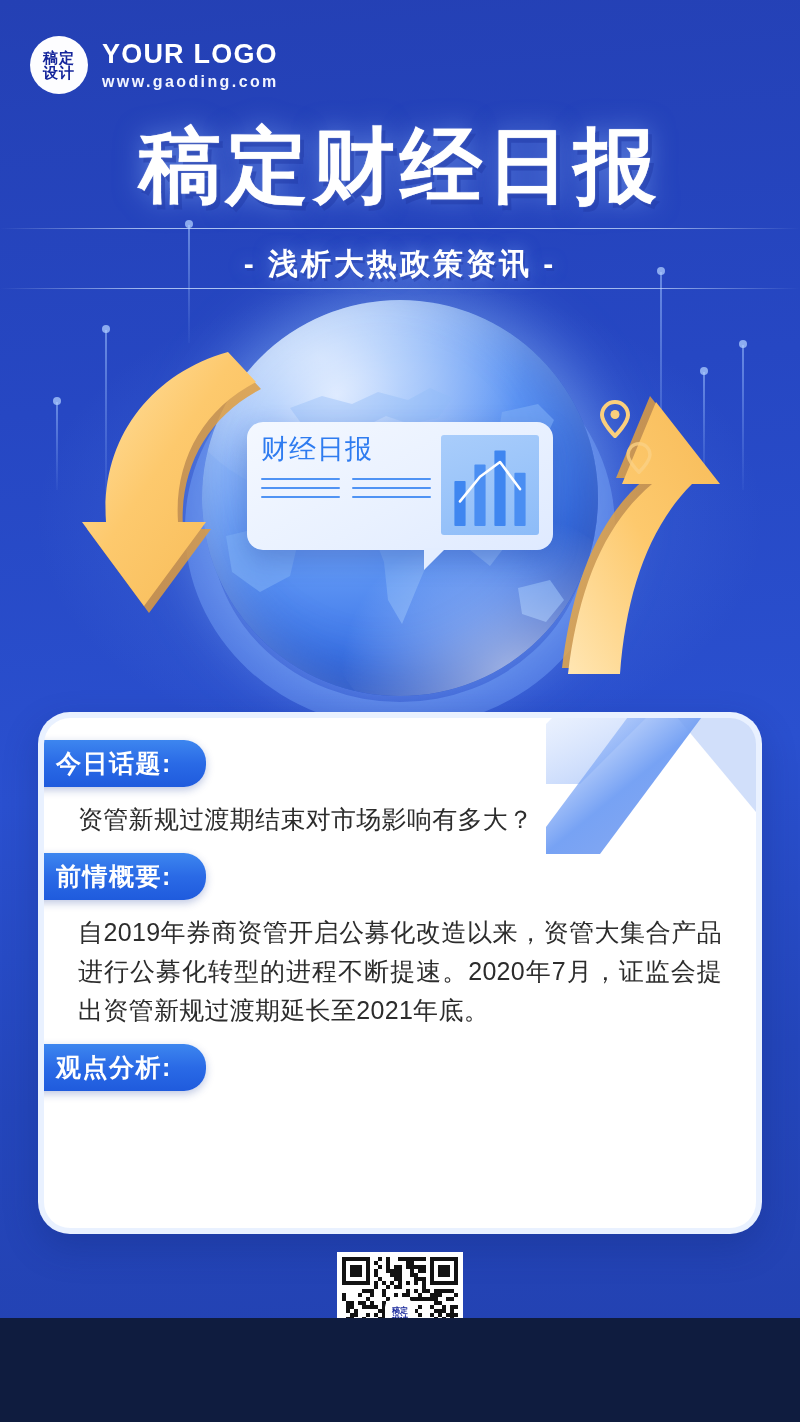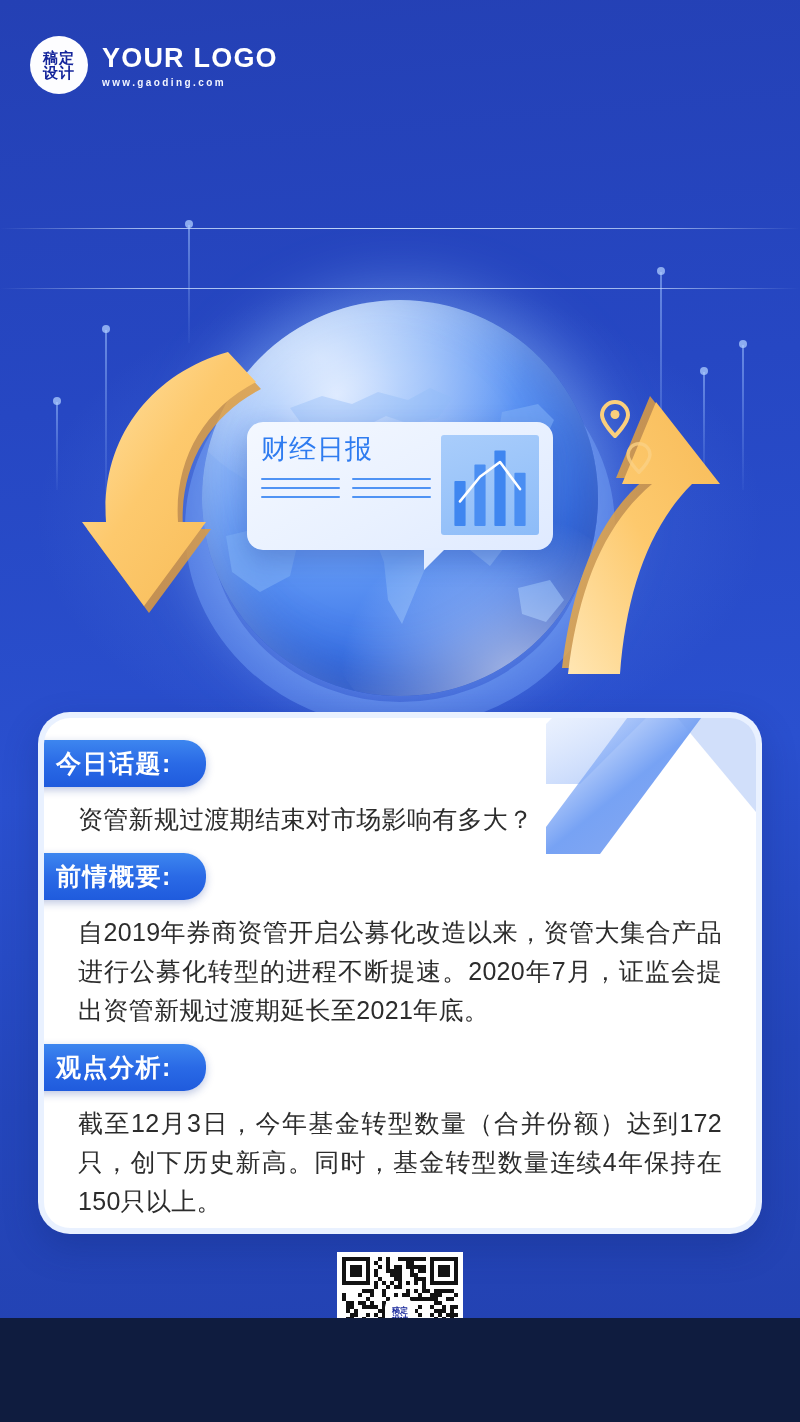--- a/index.html
+++ b/index.html
@@ -48,21 +48,21 @@
   .logo-badge span {
     font-size:15px; font-weight:bold; color:#15259b;
     letter-spacing:1px;
   }
   .logo-text { display:flex; flex-direction:column; gap:3px; }
   .logo-main {
     font-size:27px; font-weight:bold; color:#ffffff;
     letter-spacing:1.2px;
   }
   .logo-url {
-    font-size:10px; font-weight:bold; color:#f2f5ff;
+    font-size:16px; font-weight:bold; color:#f2f5ff;
     letter-spacing:2.4px;
   }
 
   
   .title-block { position:absolute; left:0; right:0; top:112px; text-align:center; z-index:30; }
   .title-main {
     font-size:82px; font-weight:bold; color:#ffffff;
     letter-spacing:5px;
     text-shadow:
       0 0 1px rgba(255,255,255,0.9),
@@ -228,20 +228,26 @@
     <div class="logo-badge">
       <span>稿定</span>
       <span>设计</span>
     </div>
     <div class="logo-text">
       <div class="logo-main">YOUR LOGO</div>
       <div class="logo-url">www.gaoding.com</div>
     </div>
   </div>
 
+  <div class="title-block">
+    <div class="title-main">稿定财经日报</div>
+    <div class="title-sub-wrap">
+      <div class="title-sub">- 浅析大热政策资讯 -</div>
+    </div>
+  </div>
 
   <div class="illus">
 
     <div class="ring"></div>
 
     <div class="globe">
       <svg viewBox="0 0 396 396" preserveAspectRatio="none" aria-hidden="true">
         <g fill="#7fb0f7" opacity="0.60">
           <path d="M88 108 L120 96 L150 104 L176 92 L206 100 L228 88 L250 98 L236 118 L208 124 L184 116 L160 128 L132 124 L104 130 Z"></path>
           <path d="M96 140 L128 134 L152 146 L140 176 L120 196 L104 178 Z"></path>
@@ -371,21 +377,20 @@
           <div class="badge-fold"></div>
         </div>
         <div class="body-text">自2019年券商资管开启公募化改造以来，资管大集合产品进行公募化转型的进程不断提速。2020年7月，证监会提出资管新规过渡期延长至2021年底。</div>
       </div>
 
       <div class="sec">
         <div class="badge-wrap">
           <div class="badge">观点分析:</div>
           <div class="badge-fold"></div>
         </div>
-        <div class="body-text">截至12月3日，今年基金转型数量（合并份额）达到172只，创下历史新高。同时，基金转型数量连续4年保持在150只以上。</div>
       </div>
 
     </div>
   </div>
 
   <div class="qr-wrap">
     <div class="qr">
       <svg id="qr-svg" viewBox="0 0 29 29" shape-rendering="crispEdges" aria-hidden="true">
           <rect width="29" height="29" fill="#fff"></rect>
           <path d="M0 0h1v1h-1zM1 0h1v1h-1zM2 0h1v1h-1zM3 0h1v1h-1zM4 0h1v1h-1zM5 0h1v1h-1zM6 0h1v1h-1zM9 0h1v1h-1zM11 0h1v1h-1zM14 0h1v1h-1zM15 0h1v1h-1zM16 0h1v1h-1zM17 0h1v1h-1zM18 0h1v1h-1zM19 0h1v1h-1zM20 0h1v1h-1zM22 0h1v1h-1zM23 0h1v1h-1zM24 0h1v1h-1zM25 0h1v1h-1zM26 0h1v1h-1zM27 0h1v1h-1zM28 0h1v1h-1zM0 1h1v1h-1zM6 1h1v1h-1zM8 1h1v1h-1zM11 1h1v1h-1zM16 1h1v1h-1zM17 1h1v1h-1zM22 1h1v1h-1zM28 1h1v1h-1zM0 2h1v1h-1zM2 2h1v1h-1zM3 2h1v1h-1zM4 2h1v1h-1zM6 2h1v1h-1zM9 2h1v1h-1zM11 2h1v1h-1zM13 2h1v1h-1zM14 2h1v1h-1zM16 2h1v1h-1zM17 2h1v1h-1zM18 2h1v1h-1zM19 2h1v1h-1zM20 2h1v1h-1zM22 2h1v1h-1zM24 2h1v1h-1zM25 2h1v1h-1zM26 2h1v1h-1zM28 2h1v1h-1zM0 3h1v1h-1zM2 3h1v1h-1zM3 3h1v1h-1zM4 3h1v1h-1zM6 3h1v1h-1zM8 3h1v1h-1zM11 3h1v1h-1zM12 3h1v1h-1zM13 3h1v1h-1zM14 3h1v1h-1zM17 3h1v1h-1zM19 3h1v1h-1zM20 3h1v1h-1zM22 3h1v1h-1zM24 3h1v1h-1zM25 3h1v1h-1zM26 3h1v1h-1zM28 3h1v1h-1zM0 4h1v1h-1zM2 4h1v1h-1zM3 4h1v1h-1zM4 4h1v1h-1zM6 4h1v1h-1zM8 4h1v1h-1zM12 4h1v1h-1zM13 4h1v1h-1zM14 4h1v1h-1zM17 4h1v1h-1zM18 4h1v1h-1zM22 4h1v1h-1zM24 4h1v1h-1zM25 4h1v1h-1zM26 4h1v1h-1zM28 4h1v1h-1zM0 5h1v1h-1zM6 5h1v1h-1zM9 5h1v1h-1zM13 5h1v1h-1zM14 5h1v1h-1zM18 5h1v1h-1zM19 5h1v1h-1zM20 5h1v1h-1zM22 5h1v1h-1zM28 5h1v1h-1zM0 6h1v1h-1zM1 6h1v1h-1zM2 6h1v1h-1zM3 6h1v1h-1zM4 6h1v1h-1zM5 6h1v1h-1zM6 6h1v1h-1zM8 6h1v1h-1zM10 6h1v1h-1zM12 6h1v1h-1zM14 6h1v1h-1zM16 6h1v1h-1zM18 6h1v1h-1zM20 6h1v1h-1zM22 6h1v1h-1zM23 6h1v1h-1zM24 6h1v1h-1zM25 6h1v1h-1zM26 6h1v1h-1zM27 6h1v1h-1zM28 6h1v1h-1zM8 7h1v1h-1zM11 7h1v1h-1zM13 7h1v1h-1zM14 7h1v1h-1zM20 7h1v1h-1zM5 8h1v1h-1zM6 8h1v1h-1zM7 8h1v1h-1zM10 8h1v1h-1zM16 8h1v1h-1zM18 8h1v1h-1zM20 8h1v1h-1zM21 8h1v1h-1zM23 8h1v1h-1zM24 8h1v1h-1zM25 8h1v1h-1zM26 8h1v1h-1zM27 8h1v1h-1zM0 9h1v1h-1zM4 9h1v1h-1zM7 9h1v1h-1zM10 9h1v1h-1zM13 9h1v1h-1zM15 9h1v1h-1zM16 9h1v1h-1zM19 9h1v1h-1zM22 9h1v1h-1zM23 9h1v1h-1zM24 9h1v1h-1zM28 9h1v1h-1zM0 10h1v1h-1zM6 10h1v1h-1zM11 10h1v1h-1zM17 10h1v1h-1zM18 10h1v1h-1zM19 10h1v1h-1zM20 10h1v1h-1zM21 10h1v1h-1zM22 10h1v1h-1zM23 10h1v1h-1zM26 10h1v1h-1zM27 10h1v1h-1zM1 11h1v1h-1zM2 11h1v1h-1zM4 11h1v1h-1zM5 11h1v1h-1zM7 11h1v1h-1zM10 11h1v1h-1zM13 11h1v1h-1zM14 11h1v1h-1zM15 11h1v1h-1zM16 11h1v1h-1zM23 11h1v1h-1zM24 11h1v1h-1zM1 12h1v1h-1zM2 12h1v1h-1zM5 12h1v1h-1zM6 12h1v1h-1zM7 12h1v1h-1zM8 12h1v1h-1zM10 12h1v1h-1zM12 12h1v1h-1zM13 12h1v1h-1zM14 12h1v1h-1zM19 12h1v1h-1zM22 12h1v1h-1zM25 12h1v1h-1zM27 12h1v1h-1zM28 12h1v1h-1zM1 13h1v1h-1zM3 13h1v1h-1zM9 13h1v1h-1zM10 13h1v1h-1zM11 13h1v1h-1zM12 13h1v1h-1zM13 13h1v1h-1zM17 13h1v1h-1zM18 13h1v1h-1zM23 13h1v1h-1zM24 13h1v1h-1zM25 13h1v1h-1zM27 13h1v1h-1zM2 14h1v1h-1zM3 14h1v1h-1zM6 14h1v1h-1zM8 14h1v1h-1zM10 14h1v1h-1zM11 14h1v1h-1zM12 14h1v1h-1zM16 14h1v1h-1zM19 14h1v1h-1zM22 14h1v1h-1zM24 14h1v1h-1zM26 14h1v1h-1zM27 14h1v1h-1zM28 14h1v1h-1zM1 15h1v1h-1zM2 15h1v1h-1zM5 15h1v1h-1zM9 15h1v1h-1zM10 15h1v1h-1zM11 15h1v1h-1zM13 15h1v1h-1zM14 15h1v1h-1zM15 15h1v1h-1zM16 15h1v1h-1zM17 15h1v1h-1zM23 15h1v1h-1zM25 15h1v1h-1zM27 15h1v1h-1zM0 16h1v1h-1zM2 16h1v1h-1zM4 16h1v1h-1zM5 16h1v1h-1zM6 16h1v1h-1zM8 16h1v1h-1zM9 16h1v1h-1zM10 16h1v1h-1zM14 16h1v1h-1zM19 16h1v1h-1zM20 16h1v1h-1zM21 16h1v1h-1zM22 16h1v1h-1zM23 16h1v1h-1zM2 17h1v1h-1zM5 17h1v1h-1zM10 17h1v1h-1zM14 17h1v1h-1zM16 17h1v1h-1zM17 17h1v1h-1zM19 17h1v1h-1zM20 17h1v1h-1zM21 17h1v1h-1zM22 17h1v1h-1zM23 17h1v1h-1zM25 17h1v1h-1zM26 17h1v1h-1zM27 17h1v1h-1zM0 18h1v1h-1zM2 18h1v1h-1zM5 18h1v1h-1zM6 18h1v1h-1zM10 18h1v1h-1zM11 18h1v1h-1zM12 18h1v1h-1zM14 18h1v1h-1zM15 18h1v1h-1zM17 18h1v1h-1zM18 18h1v1h-1zM19 18h1v1h-1zM22 18h1v1h-1zM23 18h1v1h-1zM25 18h1v1h-1zM1 19h1v1h-1zM2 19h1v1h-1zM3 19h1v1h-1zM4 19h1v1h-1zM8 19h1v1h-1zM10 19h1v1h-1zM12 19h1v1h-1zM13 19h1v1h-1zM14 19h1v1h-1zM16 19h1v1h-1zM17 19h1v1h-1zM24 19h1v1h-1zM25 19h1v1h-1zM26 19h1v1h-1zM0 20h1v1h-1zM1 20h1v1h-1zM2 20h1v1h-1zM3 20h1v1h-1zM5 20h1v1h-1zM6 20h1v1h-1zM7 20h1v1h-1zM9 20h1v1h-1zM11 20h1v1h-1zM13 20h1v1h-1zM14 20h1v1h-1zM15 20h1v1h-1zM16 20h1v1h-1zM18 20h1v1h-1zM19 20h1v1h-1zM25 20h1v1h-1zM26 20h1v1h-1zM27 20h1v1h-1zM8 21h1v1h-1zM9 21h1v1h-1zM13 21h1v1h-1zM18 21h1v1h-1zM22 21h1v1h-1zM23 21h1v1h-1zM25 21h1v1h-1zM26 21h1v1h-1zM28 21h1v1h-1zM0 22h1v1h-1zM1 22h1v1h-1zM2 22h1v1h-1zM3 22h1v1h-1zM4 22h1v1h-1zM5 22h1v1h-1zM6 22h1v1h-1zM12 22h1v1h-1zM14 22h1v1h-1zM15 22h1v1h-1zM16 22h1v1h-1zM21 22h1v1h-1zM22 22h1v1h-1zM24 22h1v1h-1zM25 22h1v1h-1zM26 22h1v1h-1zM27 22h1v1h-1zM0 23h1v1h-1zM6 23h1v1h-1zM10 23h1v1h-1zM12 23h1v1h-1zM15 23h1v1h-1zM16 23h1v1h-1zM20 23h1v1h-1zM21 23h1v1h-1zM22 23h1v1h-1zM23 23h1v1h-1zM0 24h1v1h-1zM2 24h1v1h-1zM3 24h1v1h-1zM4 24h1v1h-1zM6 24h1v1h-1zM10 24h1v1h-1zM11 24h1v1h-1zM12 24h1v1h-1zM13 24h1v1h-1zM15 24h1v1h-1zM17 24h1v1h-1zM18 24h1v1h-1zM19 24h1v1h-1zM20 24h1v1h-1zM23 24h1v1h-1zM24 24h1v1h-1zM0 25h1v1h-1zM2 25h1v1h-1zM3 25h1v1h-1zM4 25h1v1h-1zM6 25h1v1h-1zM12 25h1v1h-1zM16 25h1v1h-1zM22 25h1v1h-1zM27 25h1v1h-1zM0 26h1v1h-1zM2 26h1v1h-1zM3 26h1v1h-1zM4 26h1v1h-1zM6 26h1v1h-1zM8 26h1v1h-1zM9 26h1v1h-1zM11 26h1v1h-1zM13 26h1v1h-1zM14 26h1v1h-1zM15 26h1v1h-1zM16 26h1v1h-1zM17 26h1v1h-1zM18 26h1v1h-1zM19 26h1v1h-1zM20 26h1v1h-1zM24 26h1v1h-1zM25 26h1v1h-1zM28 26h1v1h-1zM0 27h1v1h-1zM6 27h1v1h-1zM10 27h1v1h-1zM14 27h1v1h-1zM15 27h1v1h-1zM16 27h1v1h-1zM20 27h1v1h-1zM21 27h1v1h-1zM22 27h1v1h-1zM23 27h1v1h-1zM24 27h1v1h-1zM26 27h1v1h-1zM27 27h1v1h-1zM0 28h1v1h-1zM1 28h1v1h-1zM2 28h1v1h-1zM3 28h1v1h-1zM4 28h1v1h-1zM5 28h1v1h-1zM6 28h1v1h-1zM12 28h1v1h-1zM18 28h1v1h-1zM19 28h1v1h-1zM20 28h1v1h-1zM21 28h1v1h-1zM26 28h1v1h-1z" fill="#121212"></path>

